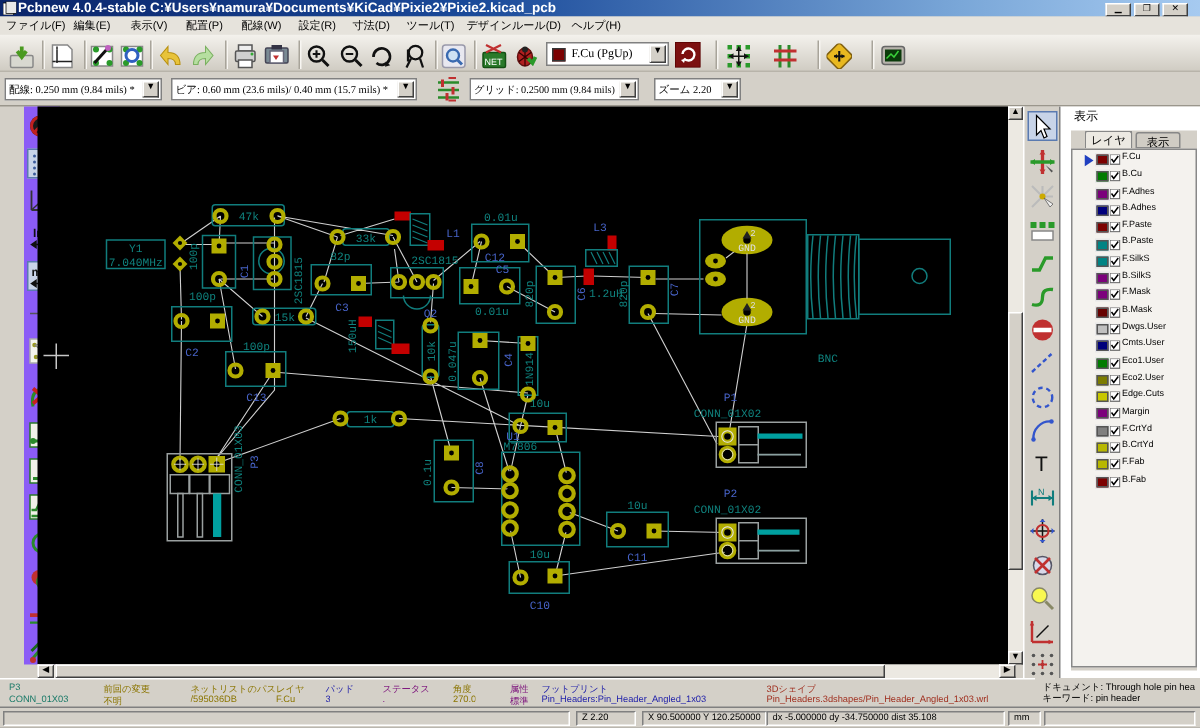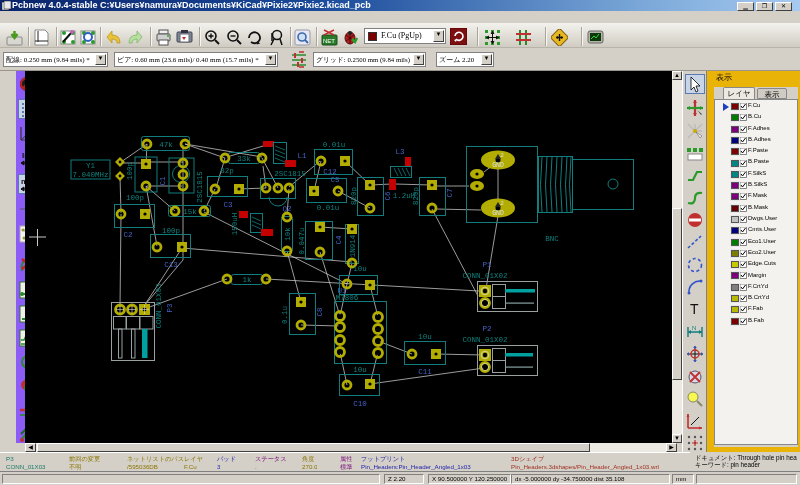--- a/index.html
+++ b/index.html
@@ -17,39 +17,51 @@
 .tsep { position:absolute; top:4px; width:2px; height:19px; border-left:1px solid #a8a49a; border-right:1px solid #f8f6f2; }
 .combo { position:absolute; background:#fff; border:1px solid #808080; font-size:8px; color:#000;font-family:Liberation Serif, serif; }
 .combobtn { position:absolute; right:1px; top:1px; bottom:1px; width:11px; background:#d4d0c8; border:1px solid; border-color:#fff #404040 #404040 #fff; font-size:6px; text-align:center; color:#000; }
 #lefttb { left:16px; top:71px; width:24px; height:372px; background:#8b5cf6; border-right:1px solid #9a968c; }
 #righttb { left:682px; top:71px; width:24px; height:381px; background:#d4d0c8; border-left:1px solid #fff; }
 .sbtn { position:absolute; left:2px; width:20px; height:20px; }
 #canvas { left:25px; top:71px; width:647px; height:372px; background:#000; }
 #vscroll { left:672px; top:71px; width:10px; height:372px; background:#ece9e2; }
 #hscroll { left:25px; top:443px; width:652px; height:9px; background:#ece9e2; }
 .sarrow { position:absolute; background:#d4d0c8; border:1px solid; border-color:#fff #404040 #404040 #fff; font-size:6px; line-height:7px; text-align:center; color:#000; }
-#rpanel { left:706px; top:71px; width:94px; height:381px; background:#eab308; border-left:1px solid #808080; }
+#rpanel { left:706px; top:71px; width:94px; height:381px; background:#ffffff; border-left:1px solid #808080; }
 #infopanel { left:0; top:452px; width:690px; height:19px; background:#d4d0c8; border-top:1px solid #fff; font-size:6.2px; }
 #docpanel { left:690px; top:452px; width:110px; height:19px; background:#d4d0c8; font-size:6.3px; color:#000; }
 #statusbar { left:0; top:471px; width:800px; height:14px; background:#d4d0c8; border-top:1px solid #808080; font-size:6.8px; color:#000; }
 .sfield { position:absolute; top:2px; height:10px; border:1px solid; border-color:#808080 #fff #fff #808080; padding-left:3px; white-space:nowrap; overflow:hidden; font-size:6.2px; }
 .il { position:absolute; white-space:nowrap; overflow:hidden; }
 </style>
 </head>
 <body>
 <div id="win">
 <div class="abs" id="titlebar">
 <svg class="abs" style="left:2px;top:1px" width="9" height="9">
         <rect x="0" y="1" width="7" height="8" fill="#fff" stroke="#000" stroke-width="0.5"></rect>
         <rect x="2" y="0" width="7" height="8" fill="#e8e8e8" stroke="#000" stroke-width="0.5"></rect>
       </svg>
 <div id="titletext">Pcbnew 4.0.4-stable C:¥Users¥namura¥Documents¥KiCad¥Pixie2¥Pixie2.kicad_pcb</div>
 <div class="winbtn" style="left:737px">▁</div>
 <div class="winbtn" style="left:756px">❐</div>
 <div class="winbtn" style="left:775px">✕</div>
+</div>
+<div class="abs" id="menubar">
+<div class="mi" style="left:4px">ファイル(F)</div>
+<div class="mi" style="left:49px">編集(E)</div>
+<div class="mi" style="left:87px">表示(V)</div>
+<div class="mi" style="left:124px">配置(P)</div>
+<div class="mi" style="left:161px">配線(W)</div>
+<div class="mi" style="left:199px">設定(R)</div>
+<div class="mi" style="left:235px">寸法(D)</div>
+<div class="mi" style="left:271px">ツール(T)</div>
+<div class="mi" style="left:311px">デザインルール(D)</div>
+<div class="mi" style="left:381px">ヘルプ(H)</div>
 </div>
 <div class="abs" id="tb1">
 <svg class="ticon" style="left:6px">
         <rect x="1" y="8" width="15" height="8" rx="1" fill="#d8d8d0" stroke="#888"></rect>
         <path d="M8.5,2 v6 M5.5,5 l3,4 3,-4" stroke="#4a9a20" stroke-width="2.5" fill="none"></path>
       </svg>
 <div class="tsep" style="left:28px"></div>
 <svg class="ticon" style="left:33px">
         <path d="M2,1 h10 l3,3 v12 h-13 z" fill="#fff" stroke="#888"></path>
         <path d="M4,12 h9 M5,4 v9" stroke="#222"></path>

